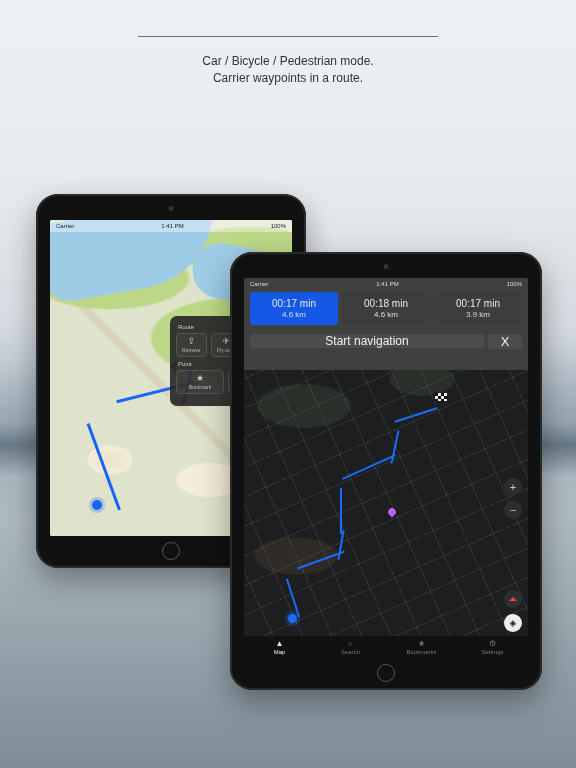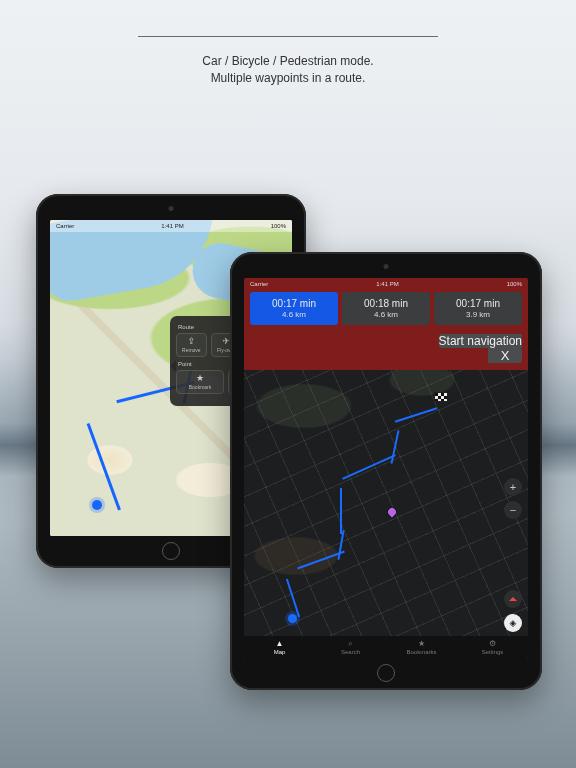--- a/index.html
+++ b/index.html
@@ -149,21 +149,21 @@
 .pop-cell.on .mini-label { color: #222; }
 .pop-tail {
   position: absolute; left: -6px; top: 44px;
   width: 0; height: 0;
   border: 6px solid transparent;
   border-right-color: rgba(40,40,40,.92);
 }
 
 
 .t2 { left: 230px; top: 252px; width: 312px; height: 438px; }
-.t2 .screen { background: #7f1d1d; }
+.t2 .screen { background: #404040; }
 .statusbar-dark {
   position: absolute; top: 0; left: 0; right: 0;
   height: 12px; display: flex; justify-content: space-between; align-items: center;
   padding: 0 6px; font-size: 6px; color: #ddd;
 }
 .route-options {
   position: absolute; top: 14px; left: 6px; right: 6px;
   display: flex; gap: 4px;
 }
 .opt {
@@ -172,21 +172,21 @@
   border-radius: 3px;
   padding: 6px 4px;
   text-align: center;
   color: #e8e8e8;
 }
 .opt.active { background: #1558e6; }
 .opt .t { font-size: 10px; font-weight: 500; }
 .opt .d { font-size: 8px; opacity: .9; margin-top: 1px; }
 .start-nav {
   position: absolute; top: 56px; left: 6px; right: 6px;
-  height: 18px; display: flex; align-items: flex-end; flex-direction: column;
+  height: 18px; display: flex; align-items: flex-start;
 }
 .start-nav .btn {
   flex: 1; background: #4a4c4e;
   border-radius: 3px 0 0 3px;
   color: #f0f0f0; font-size: 12px;
   display: flex; align-items: center; justify-content: center;
 }
 .start-nav .close {
   width: 34px; background: #4a4c4e;
   margin-left: 4px; border-radius: 0 3px 3px 0;
@@ -287,21 +287,21 @@
 </style>
 </head>
 <body>
 
 <div class="sky"></div>
 
 <div class="header">
   <div class="rule"></div>
   <div class="sub">
     <div>Car / Bicycle / Pedestrian mode.</div>
-    <div>Multiple waypoints in a route.</div>
+    <div>Carrier waypoints in a route.</div>
   </div>
 </div>
 
 <div class="tablet t1">
   <div class="camera-dot"></div>
   <div class="screen">
     <div class="map-light">
       <div class="water-l"></div>
       <div class="water-r"></div>
       <div class="route1 r1a"></div>

